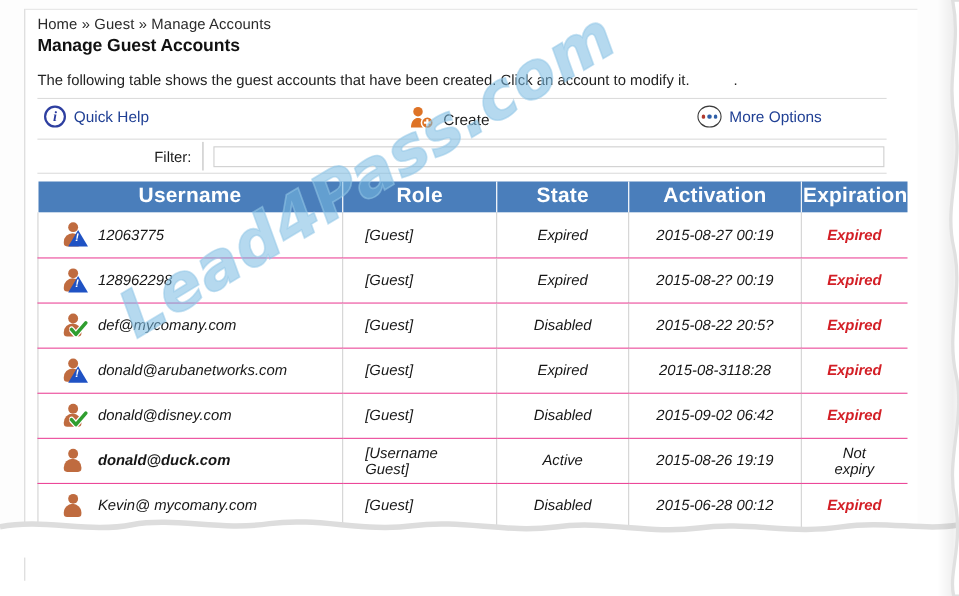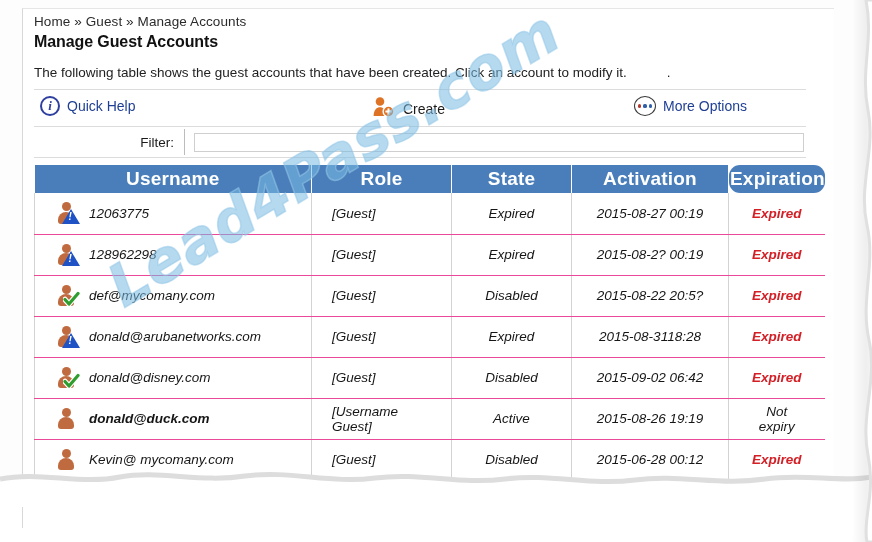--- a/index.html
+++ b/index.html
@@ -181,21 +181,21 @@
   table.accounts th {
     background: #4a7ebb;
     color: #ffffff;
     font-size: 19px;
     font-weight: bold;
     height: 26px;
     text-align: center;
     border-right: 1px solid #ffffff;
     letter-spacing: 0.2px;
   }
-  table.accounts th:last-child { border-right: none; border-radius: 11px; }
+  table.accounts th:last-child { border-right: none; }
   table.accounts td {
     border-bottom: 1px solid #ec4899;
     border-right: 1px solid #d3d3d3;
     height: 41px;
     font-size: 13.5px;
     color: #161616;
     padding: 0 20px;
     box-sizing: border-box;
     vertical-align: middle;
     font-style: italic;

